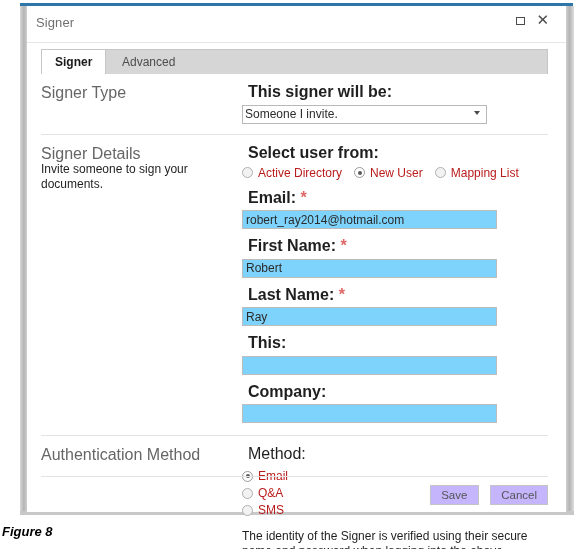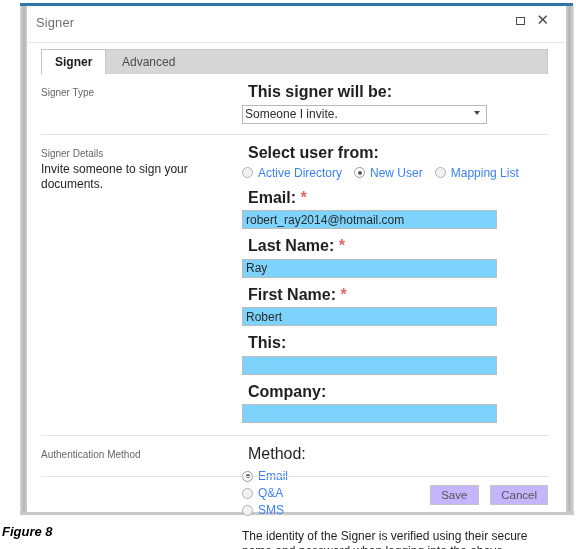--- a/index.html
+++ b/index.html
@@ -163,21 +163,21 @@
   .col-left {
     width: 201px;
     flex: 0 0 201px;
     padding-top: 2px;
   }
   .col-right {
     flex: 1 1 auto;
   }
 
   .lbl-muted {
-    font-size: 10px;
+    font-size: 16px;
     color: #666666;
     line-height: 15px;
   }
   .lbl-dark {
     font-size: 12px;
     color: #1f1f1f;
     line-height: 15px;
   }
   .fld-label {
     font-size: 16px;
@@ -278,21 +278,21 @@
   .radio.on::after {
     content: "";
     position: absolute;
     left: 2.5px;
     top: 2.5px;
     width: 4px;
     height: 4px;
     border-radius: 50%;
     background: #5a5a5a;
   }
-  .radio-lbl { font-size: 12px; color: #3b82f6; }
+  .radio-lbl { font-size: 12px; color: #b91c1c; }
 
   .helptext {
     font-size: 12px;
     color: #1f1f1f;
     line-height: 15px;
     margin-top: 12px;
     max-width: 290px;
   }
 
   
@@ -404,27 +404,27 @@
                 <span class="radio-lbl">Mapping List</span>
               </span>
             </div>
 
             <div class="field">
               <span class="fld-label"><span>Email:</span> <span class="req">*</span></span>
               <input class="ctl" type="text" value="robert_ray2014@hotmail.com" style="">
             </div>
 
             <div class="field">
+              <span class="fld-label"><span>First Name:</span> <span class="req">*</span></span>
+              <input class="ctl" type="text" value="Robert" style="">
+            </div>
+
+            <div class="field">
               <span class="fld-label"><span>Last Name:</span> <span class="req">*</span></span>
               <input class="ctl" type="text" value="Ray" style="">
-            </div>
-
-            <div class="field">
-              <span class="fld-label"><span>First Name:</span> <span class="req">*</span></span>
-              <input class="ctl" type="text" value="Robert" style="">
             </div>
 
             <div class="field">
               <span class="fld-label">This:</span>
               <input class="ctl" type="text" value="" style="">
             </div>
 
             <div class="field" style="margin-bottom:2px;">
               <span class="fld-label">Company:</span>
               <input class="ctl" type="text" value="" style="">

